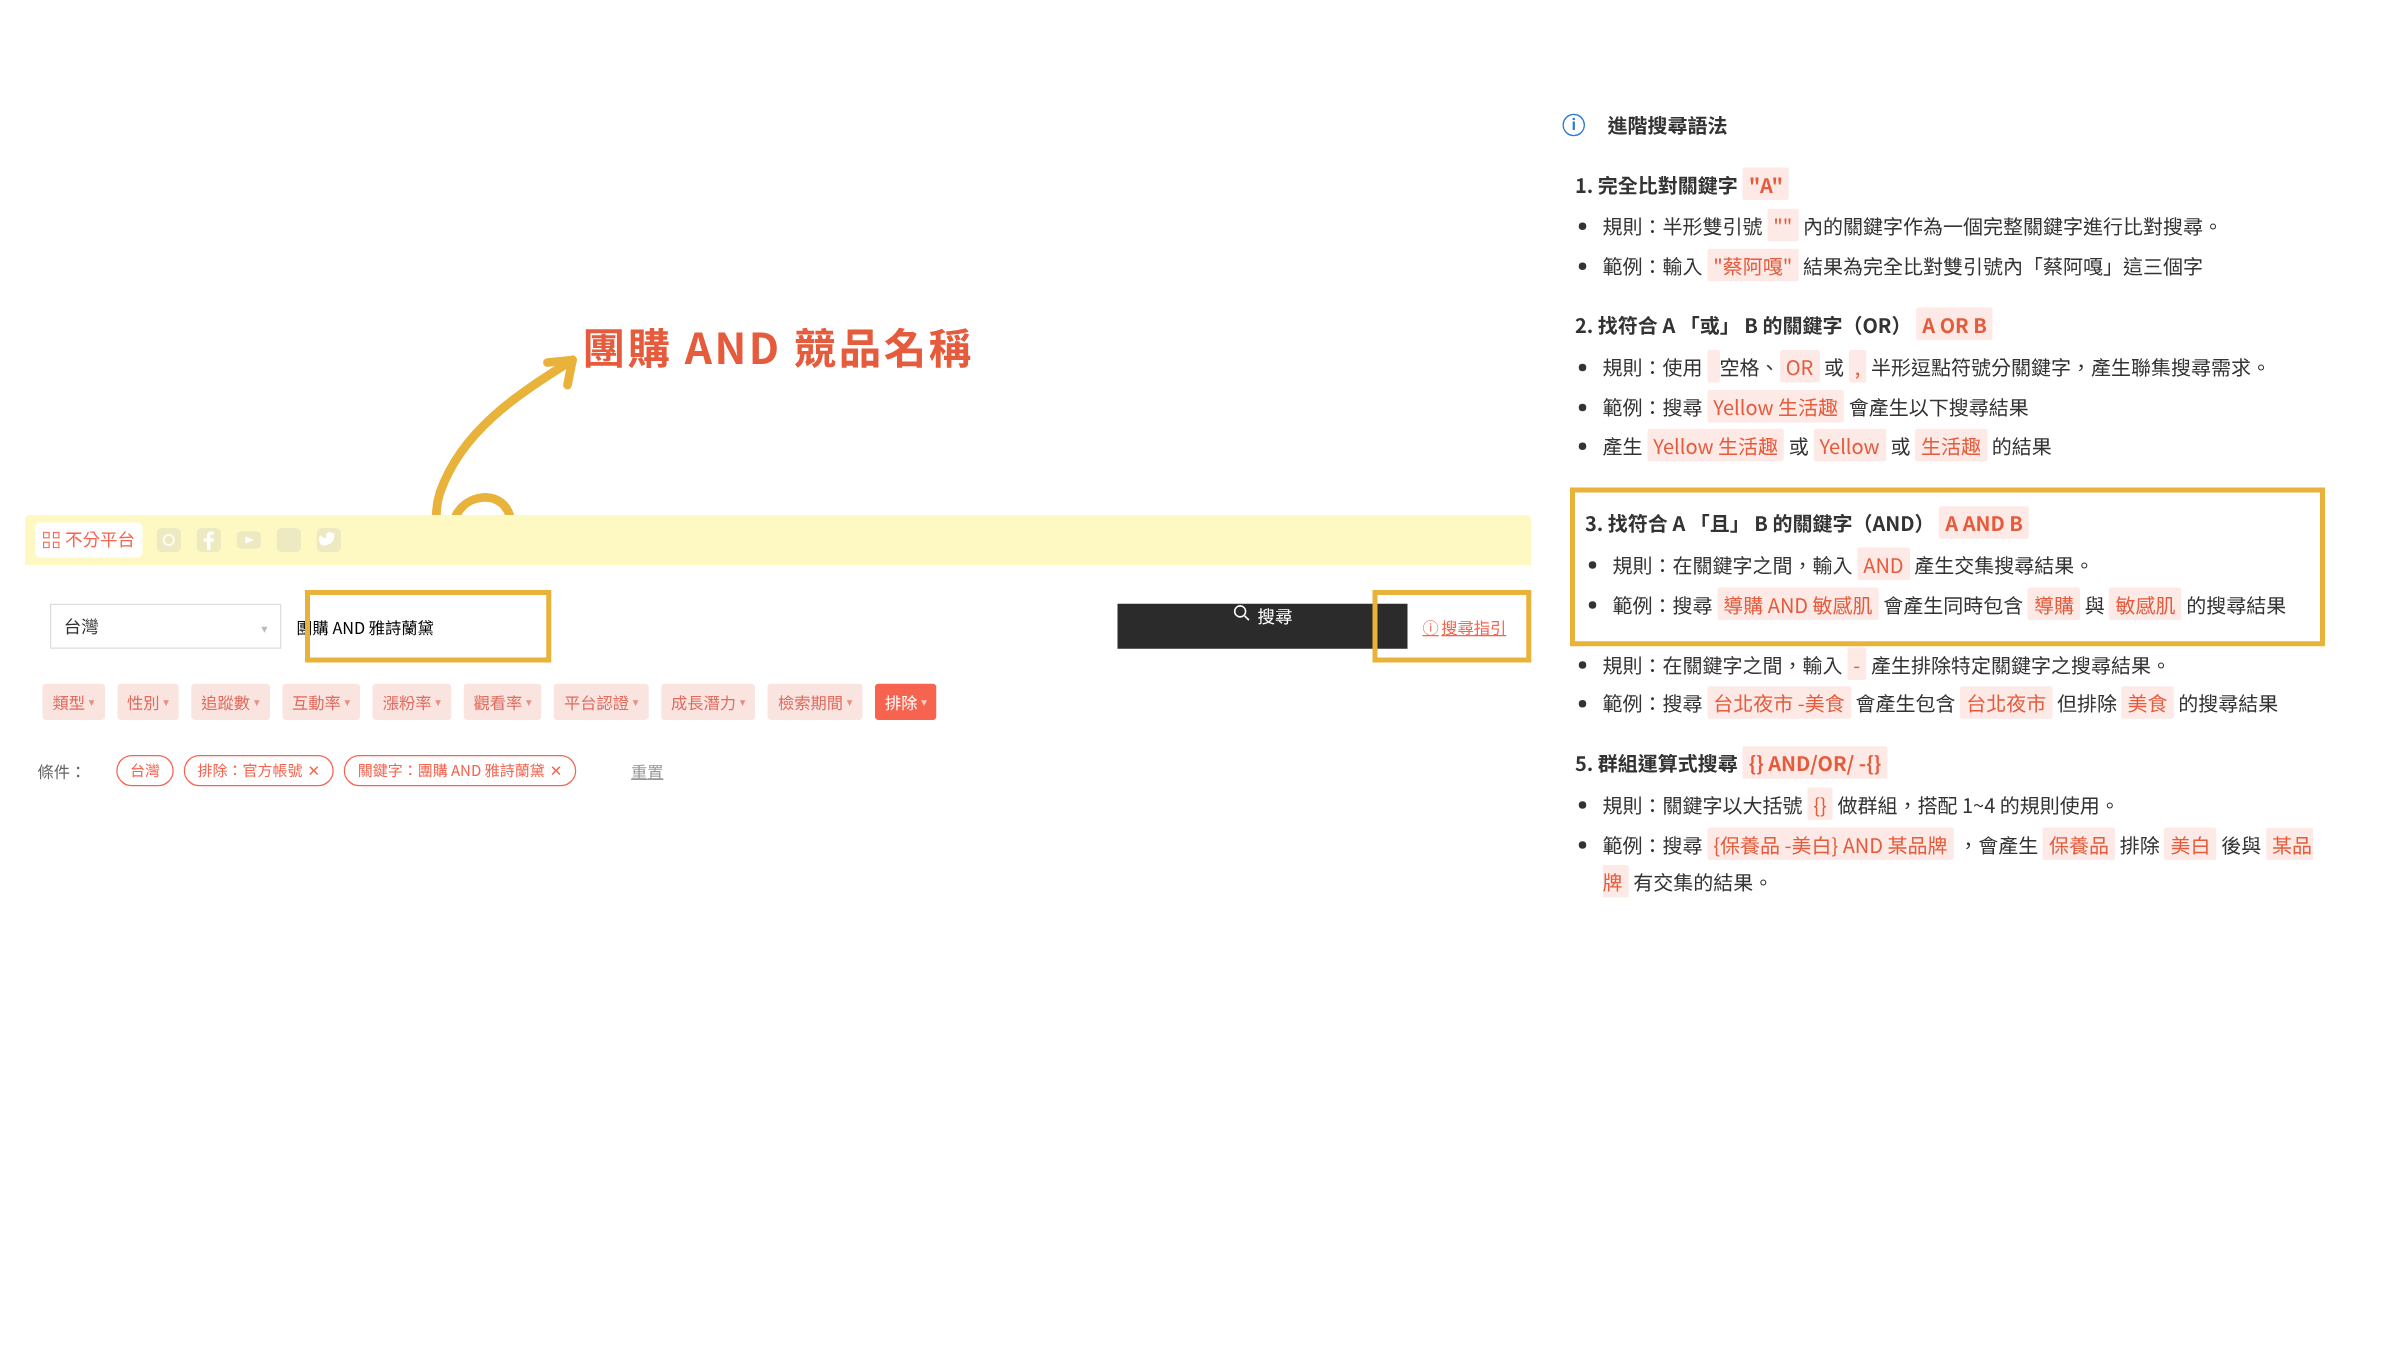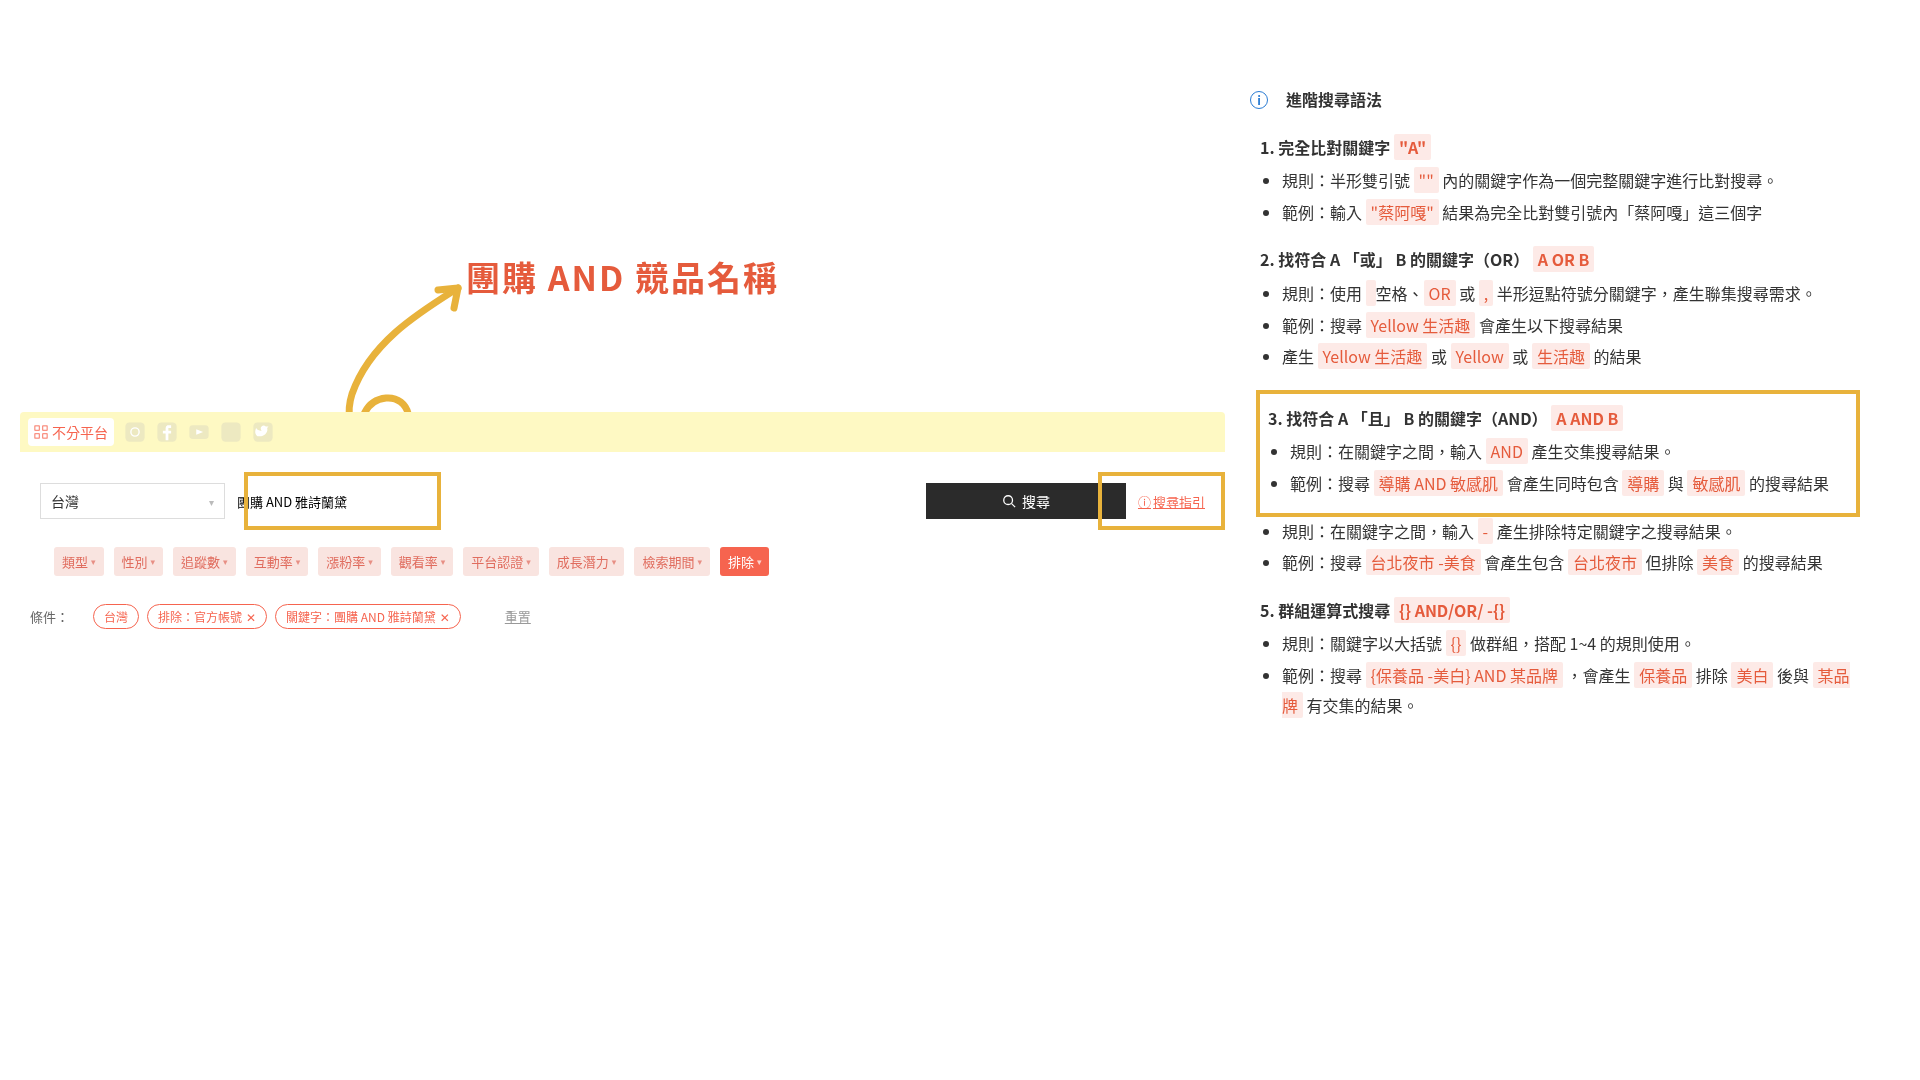--- a/index.html
+++ b/index.html
@@ -12,25 +12,25 @@
 .plat-item{display:flex;align-items:center;color:#888;font-size:14px;cursor:pointer;padding:4px 6px;border-radius:4px}
 .plat-item.active{background:#fff;color:#F6644F}
 .plat-item svg{width:14px;height:14px;margin-right:4px}
 .plat-icon{width:22px;height:22px;border-radius:4px;display:flex;align-items:center;justify-content:center;color:#bbb;cursor:pointer}
 .search-row{position:absolute;left:10px;top:460px;width:1205px;height:58px;background:#fff;display:flex;align-items:center;padding:0 20px;gap:0}
 .country-sel{width:185px;height:36px;border:1px solid #ddd;display:flex;align-items:center;padding:0 10px;font-size:14px;color:#333;cursor:pointer;position:relative}
 .country-sel .chev{margin-left:auto;color:#bbb;font-size:10px}
 .boxed{border:4px solid #E8B23B}
 .search-input{width:640px;height:44px;border:none;padding:0 12px;font-size:13px;outline:none}
 #search-input-box{position:absolute;left:234px;top:460px;width:197px;height:58px;z-index:5}
-.search-btn{width:200px;height:36px;background:#2b2b2b;color:#fff;font-size:14px;display:flex;align-items:center;justify-content:center;gap:6px;cursor:pointer;margin-left:auto}
+.search-btn{width:232px;height:36px;background:#2b2b2b;color:#fff;font-size:14px;display:flex;justify-content:center;gap:6px;cursor:pointer;margin-left:auto}
 .search-btn svg{width:14px;height:14px}
 .guide-link{color:#F6644F;font-size:13px;text-decoration:underline;margin-left:12px;display:flex;align-items:center;gap:2px;cursor:pointer}
 #guide-link-box{position:absolute;left:1088px;top:460px;width:127px;height:58px;z-index:5}
-.filters-row{position:absolute;left:24px;top:535px;width:1205px;display:flex;align-items:center;gap:10px;padding:0 20px}
+.filters-row{position:absolute;left:4px;top:535px;width:1205px;display:flex;align-items:center;gap:10px;padding:0 20px}
 .filter-chip{background:#F9E4E0;color:#E06C5E;font-size:13px;padding:5px 8px;border-radius:3px;display:flex;align-items:center;gap:3px;cursor:pointer}
 .filter-chip .chev{font-size:9px;opacity:.7}
 .exclude-chip{background:#F6644F;color:#fff}
 .conditions-row{position:absolute;left:10px;top:592px;width:1205px;display:flex;align-items:center;gap:24px;padding:0 10px;font-size:13px;color:#666}
 .cond-pill{border:1px solid #F6644F;color:#F6644F;border-radius:999px;padding:3px 10px;font-size:12px;display:flex;align-items:center;gap:4px}
 .cond-x{cursor:pointer;color:#F6644F}
 .reset{color:#999;text-decoration:underline;cursor:pointer;margin-left:20px}
 .right-panel{position:absolute;right:60px;top:85px;width:610px;font-size:16px;color:#333;line-height:1.85}
 .panel-head{display:flex;align-items:center;gap:18px;font-weight:600;margin-bottom:18px}
 .info-ico{width:18px;height:18px;border:1.6px solid #2B7CD3;border-radius:50%;color:#2B7CD3;display:flex;align-items:center;justify-content:center;font-size:12px;font-weight:700}

